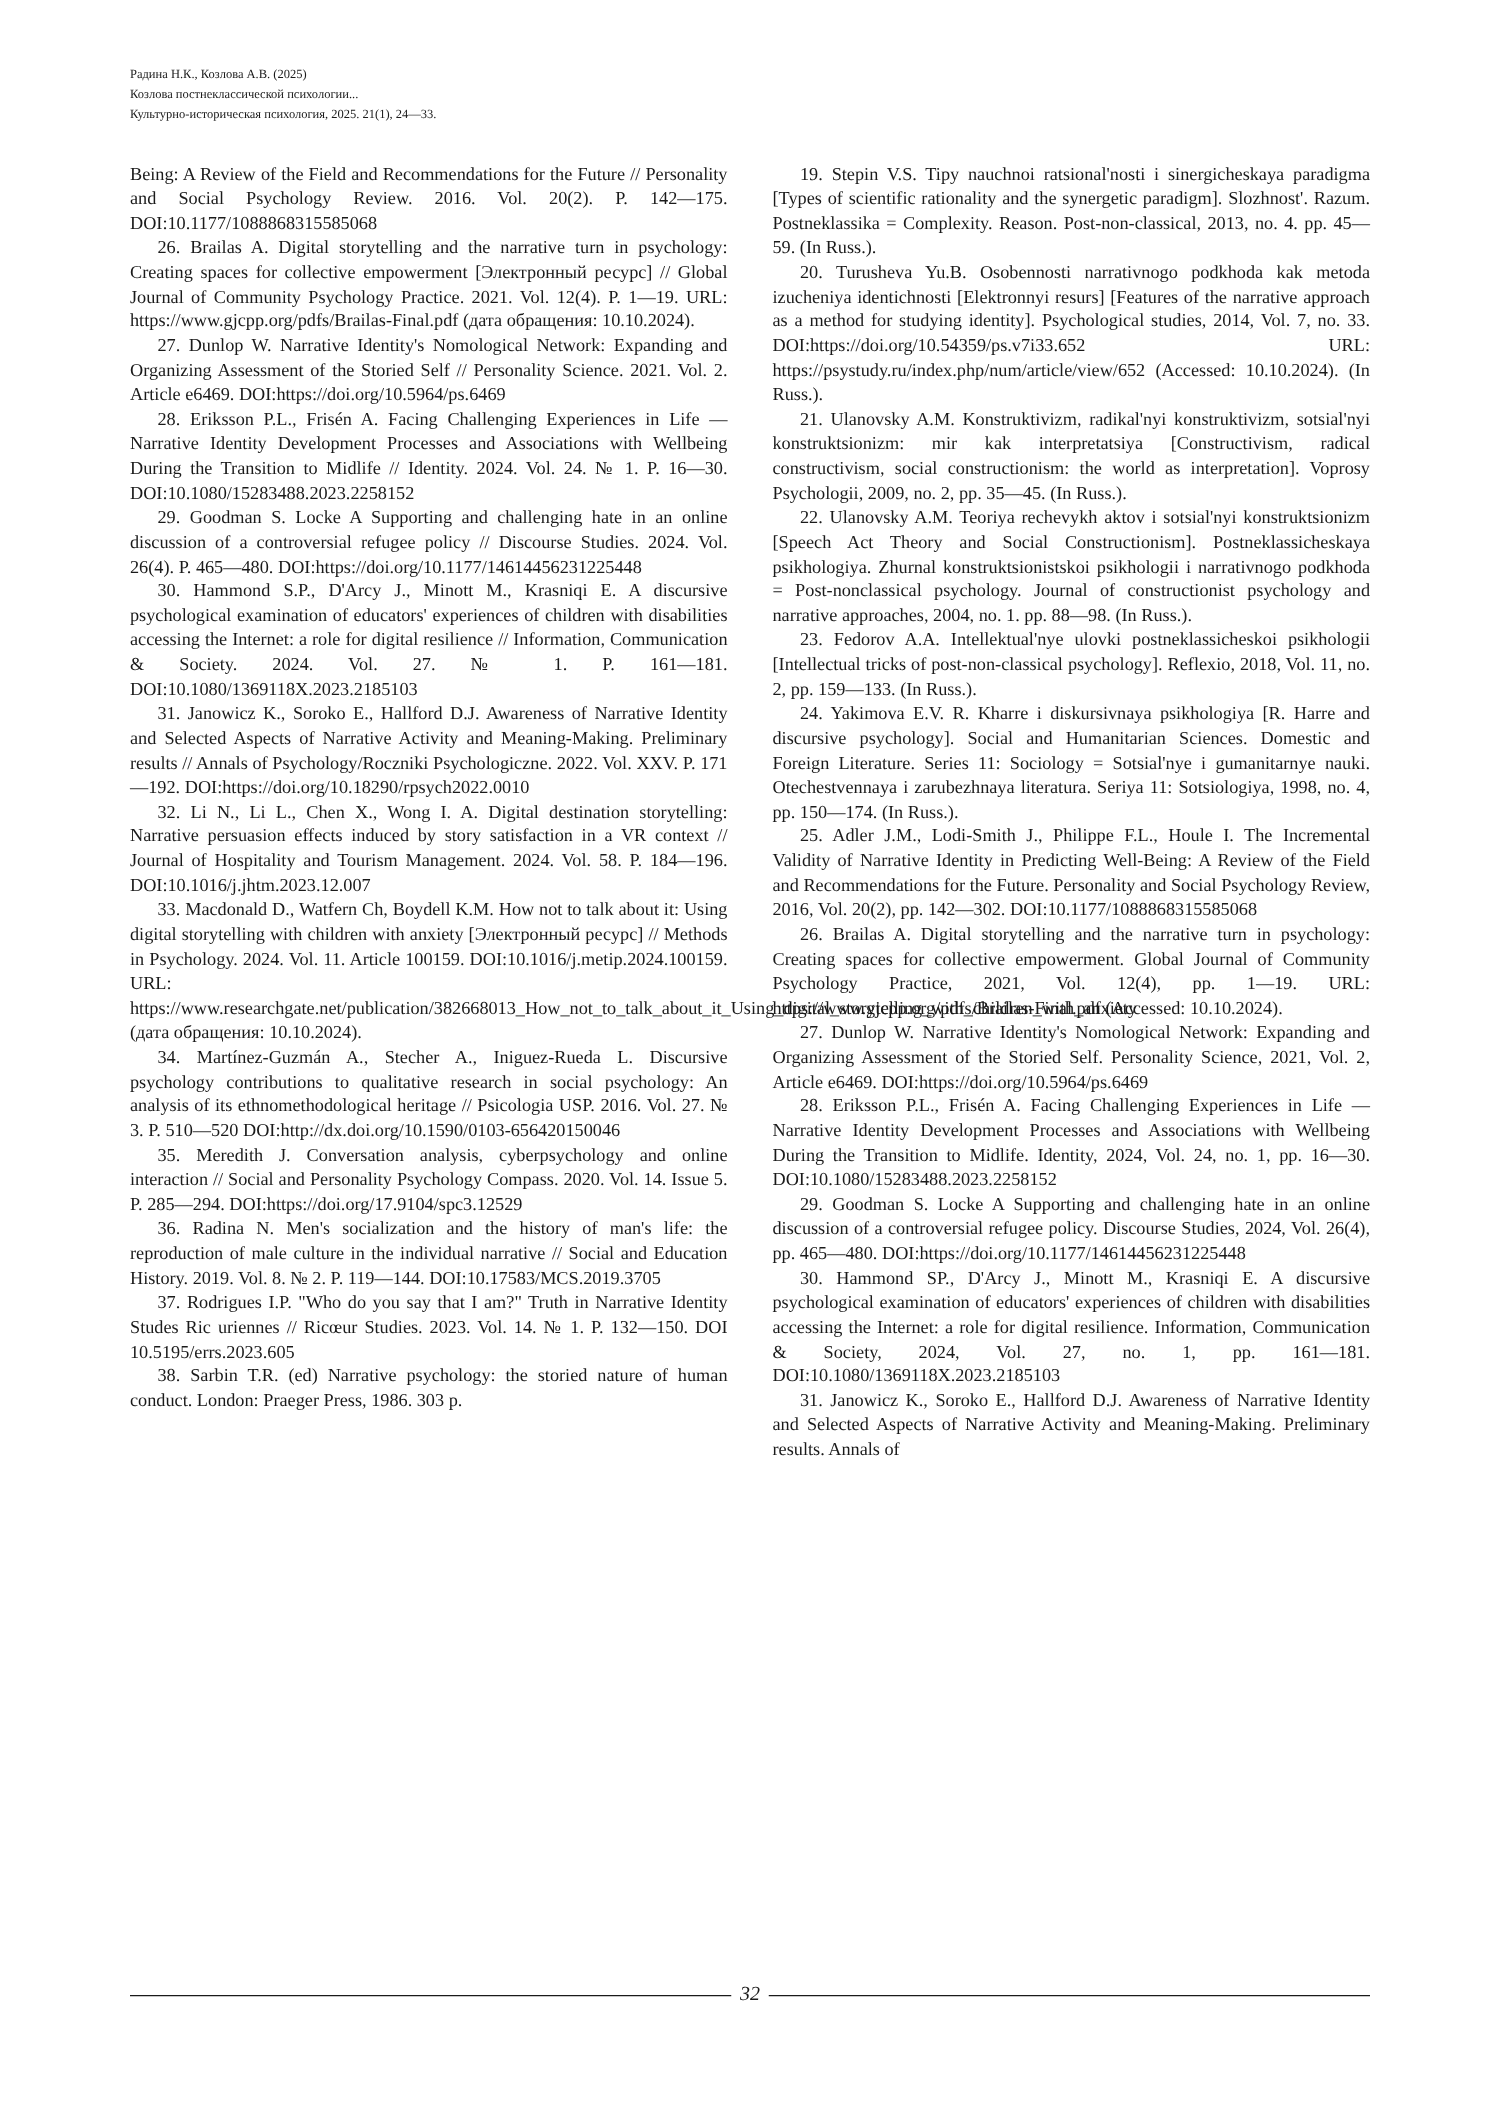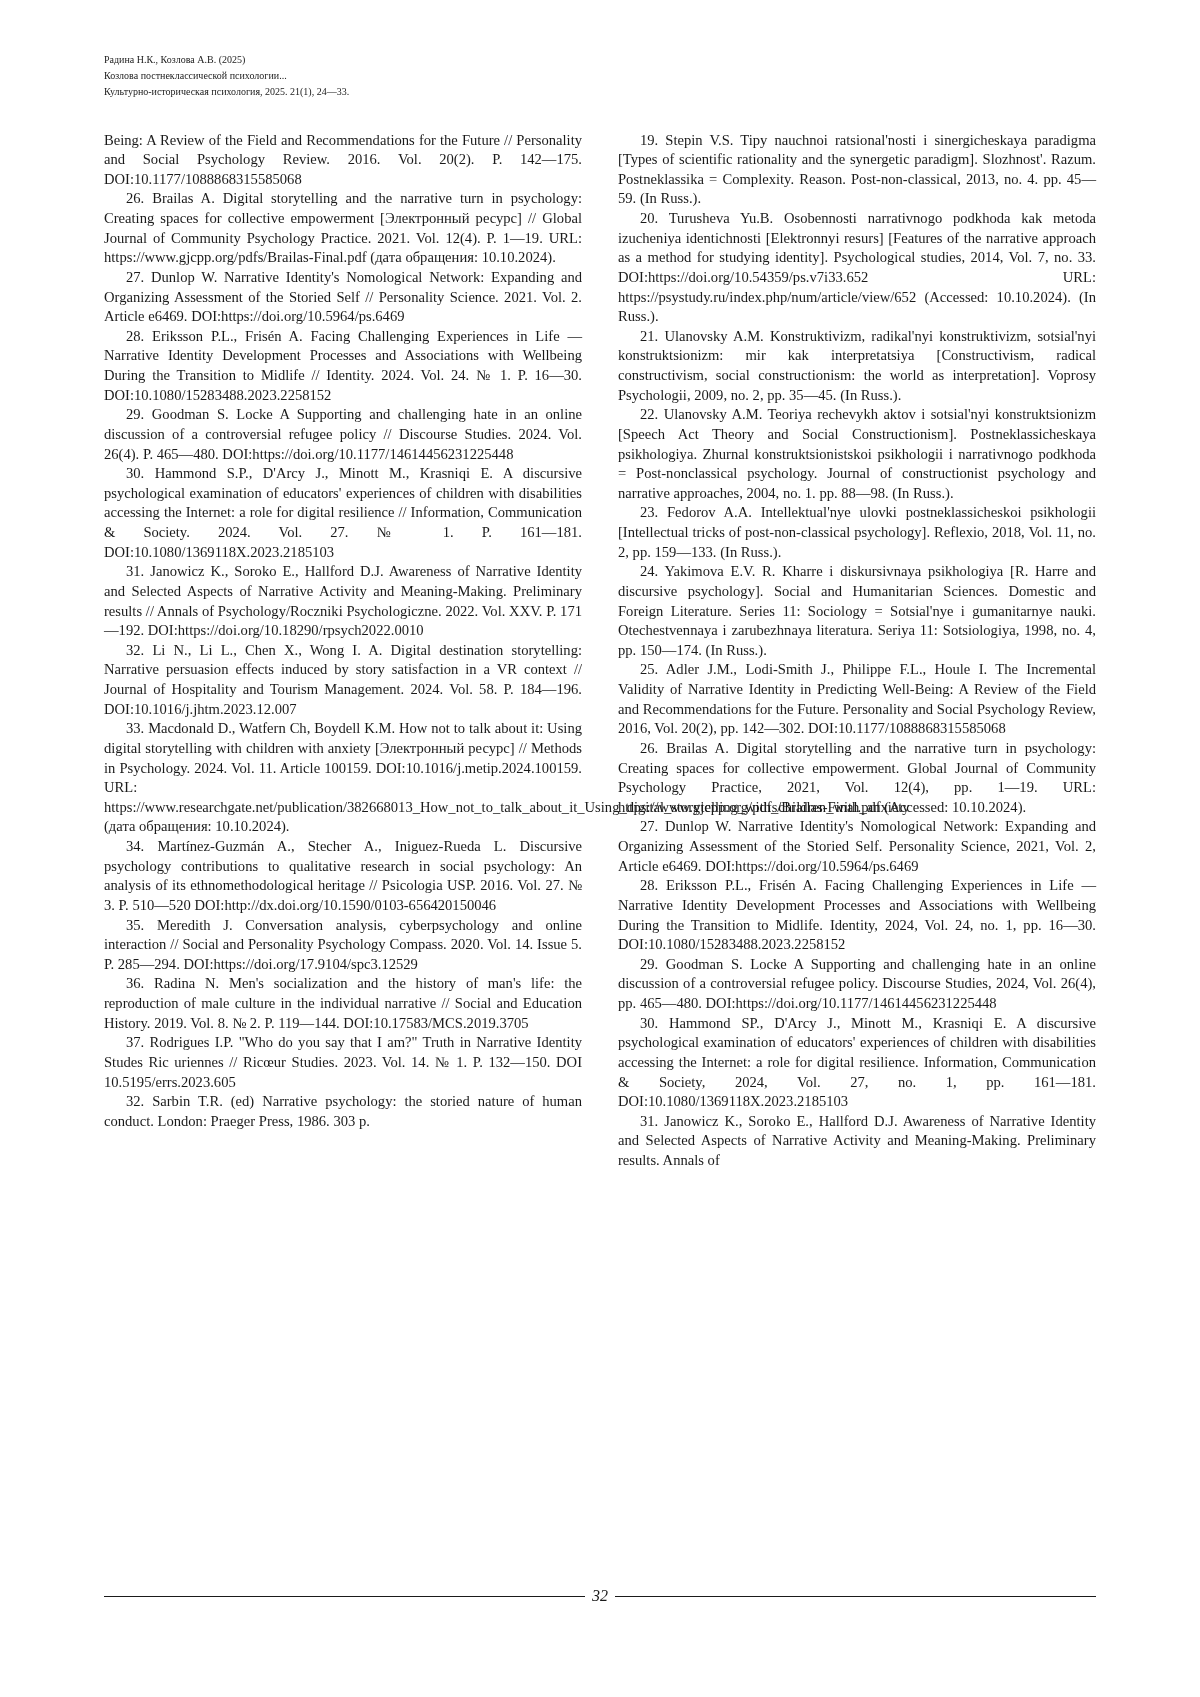--- a/index.html
+++ b/index.html
@@ -97,21 +97,21 @@
       <p class="ref">28. Eriksson P.L., Frisén A. Facing Challenging Experiences in Life — Narrative Identity Development Processes and Associations with Wellbeing During the Transition to Midlife // Identity. 2024. Vol. 24. № 1. P. 16—30. DOI:10.1080/15283488.2023.2258152</p>
       <p class="ref">29. Goodman S. Locke A Supporting and challenging hate in an online discussion of a controversial refugee policy // Discourse Studies. 2024. Vol. 26(4). P. 465—480. DOI:https://doi.org/10.1177/14614456231225448</p>
       <p class="ref">30. Hammond S.P., D'Arcy J., Minott M., Krasniqi E. A discursive psychological examination of educators' experiences of children with disabilities accessing the Internet: a role for digital resilience // Information, Communication &amp; Society. 2024. Vol. 27. № 1. P. 161—181. DOI:10.1080/1369118X.2023.2185103</p>
       <p class="ref">31. Janowicz K., Soroko E., Hallford D.J. Awareness of Narrative Identity and Selected Aspects of Narrative Activity and Meaning-Making. Preliminary results // Annals of Psychology/Roczniki Psychologiczne. 2022. Vol. XXV. P. 171—192. DOI:https://doi.org/10.18290/rpsych2022.0010</p>
       <p class="ref">32. Li N., Li L., Chen X., Wong I. A. Digital destination storytelling: Narrative persuasion effects induced by story satisfaction in a VR context // Journal of Hospitality and Tourism Management. 2024. Vol. 58. P. 184—196. DOI:10.1016/j.jhtm.2023.12.007</p>
       <p class="ref">33. Macdonald D., Watfern Ch, Boydell K.M. How not to talk about it: Using digital storytelling with children with anxiety [Электронный ресурс] // Methods in Psychology. 2024. Vol. 11. Article 100159. DOI:10.1016/j.metip.2024.100159. URL: https://www.researchgate.net/publication/382668013_How_not_to_talk_about_it_Using_digital_storytelling_with_children_with_anxiety (дата обращения: 10.10.2024).</p>
       <p class="ref">34. Martínez-Guzmán A., Stecher A., Iniguez-Rueda L. Discursive psychology contributions to qualitative research in social psychology: An analysis of its ethnomethodological heritage // Psicologia USP. 2016. Vol. 27. № 3. P. 510—520 DOI:http://dx.doi.org/10.1590/0103-656420150046</p>
       <p class="ref">35. Meredith J. Conversation analysis, cyberpsychology and online interaction // Social and Personality Psychology Compass. 2020. Vol. 14. Issue 5. P. 285—294. DOI:https://doi.org/17.9104/spc3.12529</p>
       <p class="ref">36. Radina N. Men's socialization and the history of man's life: the reproduction of male culture in the individual narrative // Social and Education History. 2019. Vol. 8. № 2. P. 119—144. DOI:10.17583/MCS.2019.3705</p>
       <p class="ref">37. Rodrigues I.P. "Who do you say that I am?" Truth in Narrative Identity Studes Ric uriennes // Ricœur Studies. 2023. Vol. 14. № 1. P. 132—150. DOI 10.5195/errs.2023.605</p>
-      <p class="ref">32. Sarbin T.R. (ed) Narrative psychology: the storied nature of human conduct. London: Praeger Press, 1986. 303 p.</p>
+      <p class="ref">38. Sarbin T.R. (ed) Narrative psychology: the storied nature of human conduct. London: Praeger Press, 1986. 303 p.</p>
     </div>
 
     <div class="col">
       <p class="ref">19. Stepin V.S. Tipy nauchnoi ratsional'nosti i sinergicheskaya paradigma [Types of scientific rationality and the synergetic paradigm]. Slozhnost'. Razum. Postneklassika = Complexity. Reason. Post-non-classical, 2013, no. 4. pp. 45—59. (In Russ.).</p>
       <p class="ref">20. Turusheva Yu.B. Osobennosti narrativnogo podkhoda kak metoda izucheniya identichnosti [Elektronnyi resurs] [Features of the narrative approach as a method for studying identity]. Psychological studies, 2014, Vol. 7, no. 33. DOI:https://doi.org/10.54359/ps.v7i33.652 URL: https://psystudy.ru/index.php/num/article/view/652 (Accessed: 10.10.2024). (In Russ.).</p>
       <p class="ref">21. Ulanovsky A.M. Konstruktivizm, radikal'nyi konstruktivizm, sotsial'nyi konstruktsionizm: mir kak interpretatsiya [Constructivism, radical constructivism, social constructionism: the world as interpretation]. Voprosy Psychologii, 2009, no. 2, pp. 35—45. (In Russ.).</p>
       <p class="ref">22. Ulanovsky A.M. Teoriya rechevykh aktov i sotsial'nyi konstruktsionizm [Speech Act Theory and Social Constructionism]. Postneklassicheskaya psikhologiya. Zhurnal konstruktsionistskoi psikhologii i narrativnogo podkhoda = Post-nonclassical psychology. Journal of constructionist psychology and narrative approaches, 2004, no. 1. pp. 88—98. (In Russ.).</p>
       <p class="ref">23. Fedorov A.A. Intellektual'nye ulovki postneklassicheskoi psikhologii [Intellectual tricks of post-non-classical psychology]. Reflexio, 2018, Vol. 11, no. 2, pp. 159—133. (In Russ.).</p>
       <p class="ref">24. Yakimova E.V. R. Kharre i diskursivnaya psikhologiya [R. Harre and discursive psychology]. Social and Humanitarian Sciences. Domestic and Foreign Literature. Series 11: Sociology = Sotsial'nye i gumanitarnye nauki. Otechestvennaya i zarubezhnaya literatura. Seriya 11: Sotsiologiya, 1998, no. 4, pp. 150—174. (In Russ.).</p>
       <p class="ref">25. Adler J.M., Lodi-Smith J., Philippe F.L., Houle I. The Incremental Validity of Narrative Identity in Predicting Well-Being: A Review of the Field and Recommendations for the Future. Personality and Social Psychology Review, 2016, Vol. 20(2), pp. 142—302. DOI:10.1177/1088868315585068</p>

